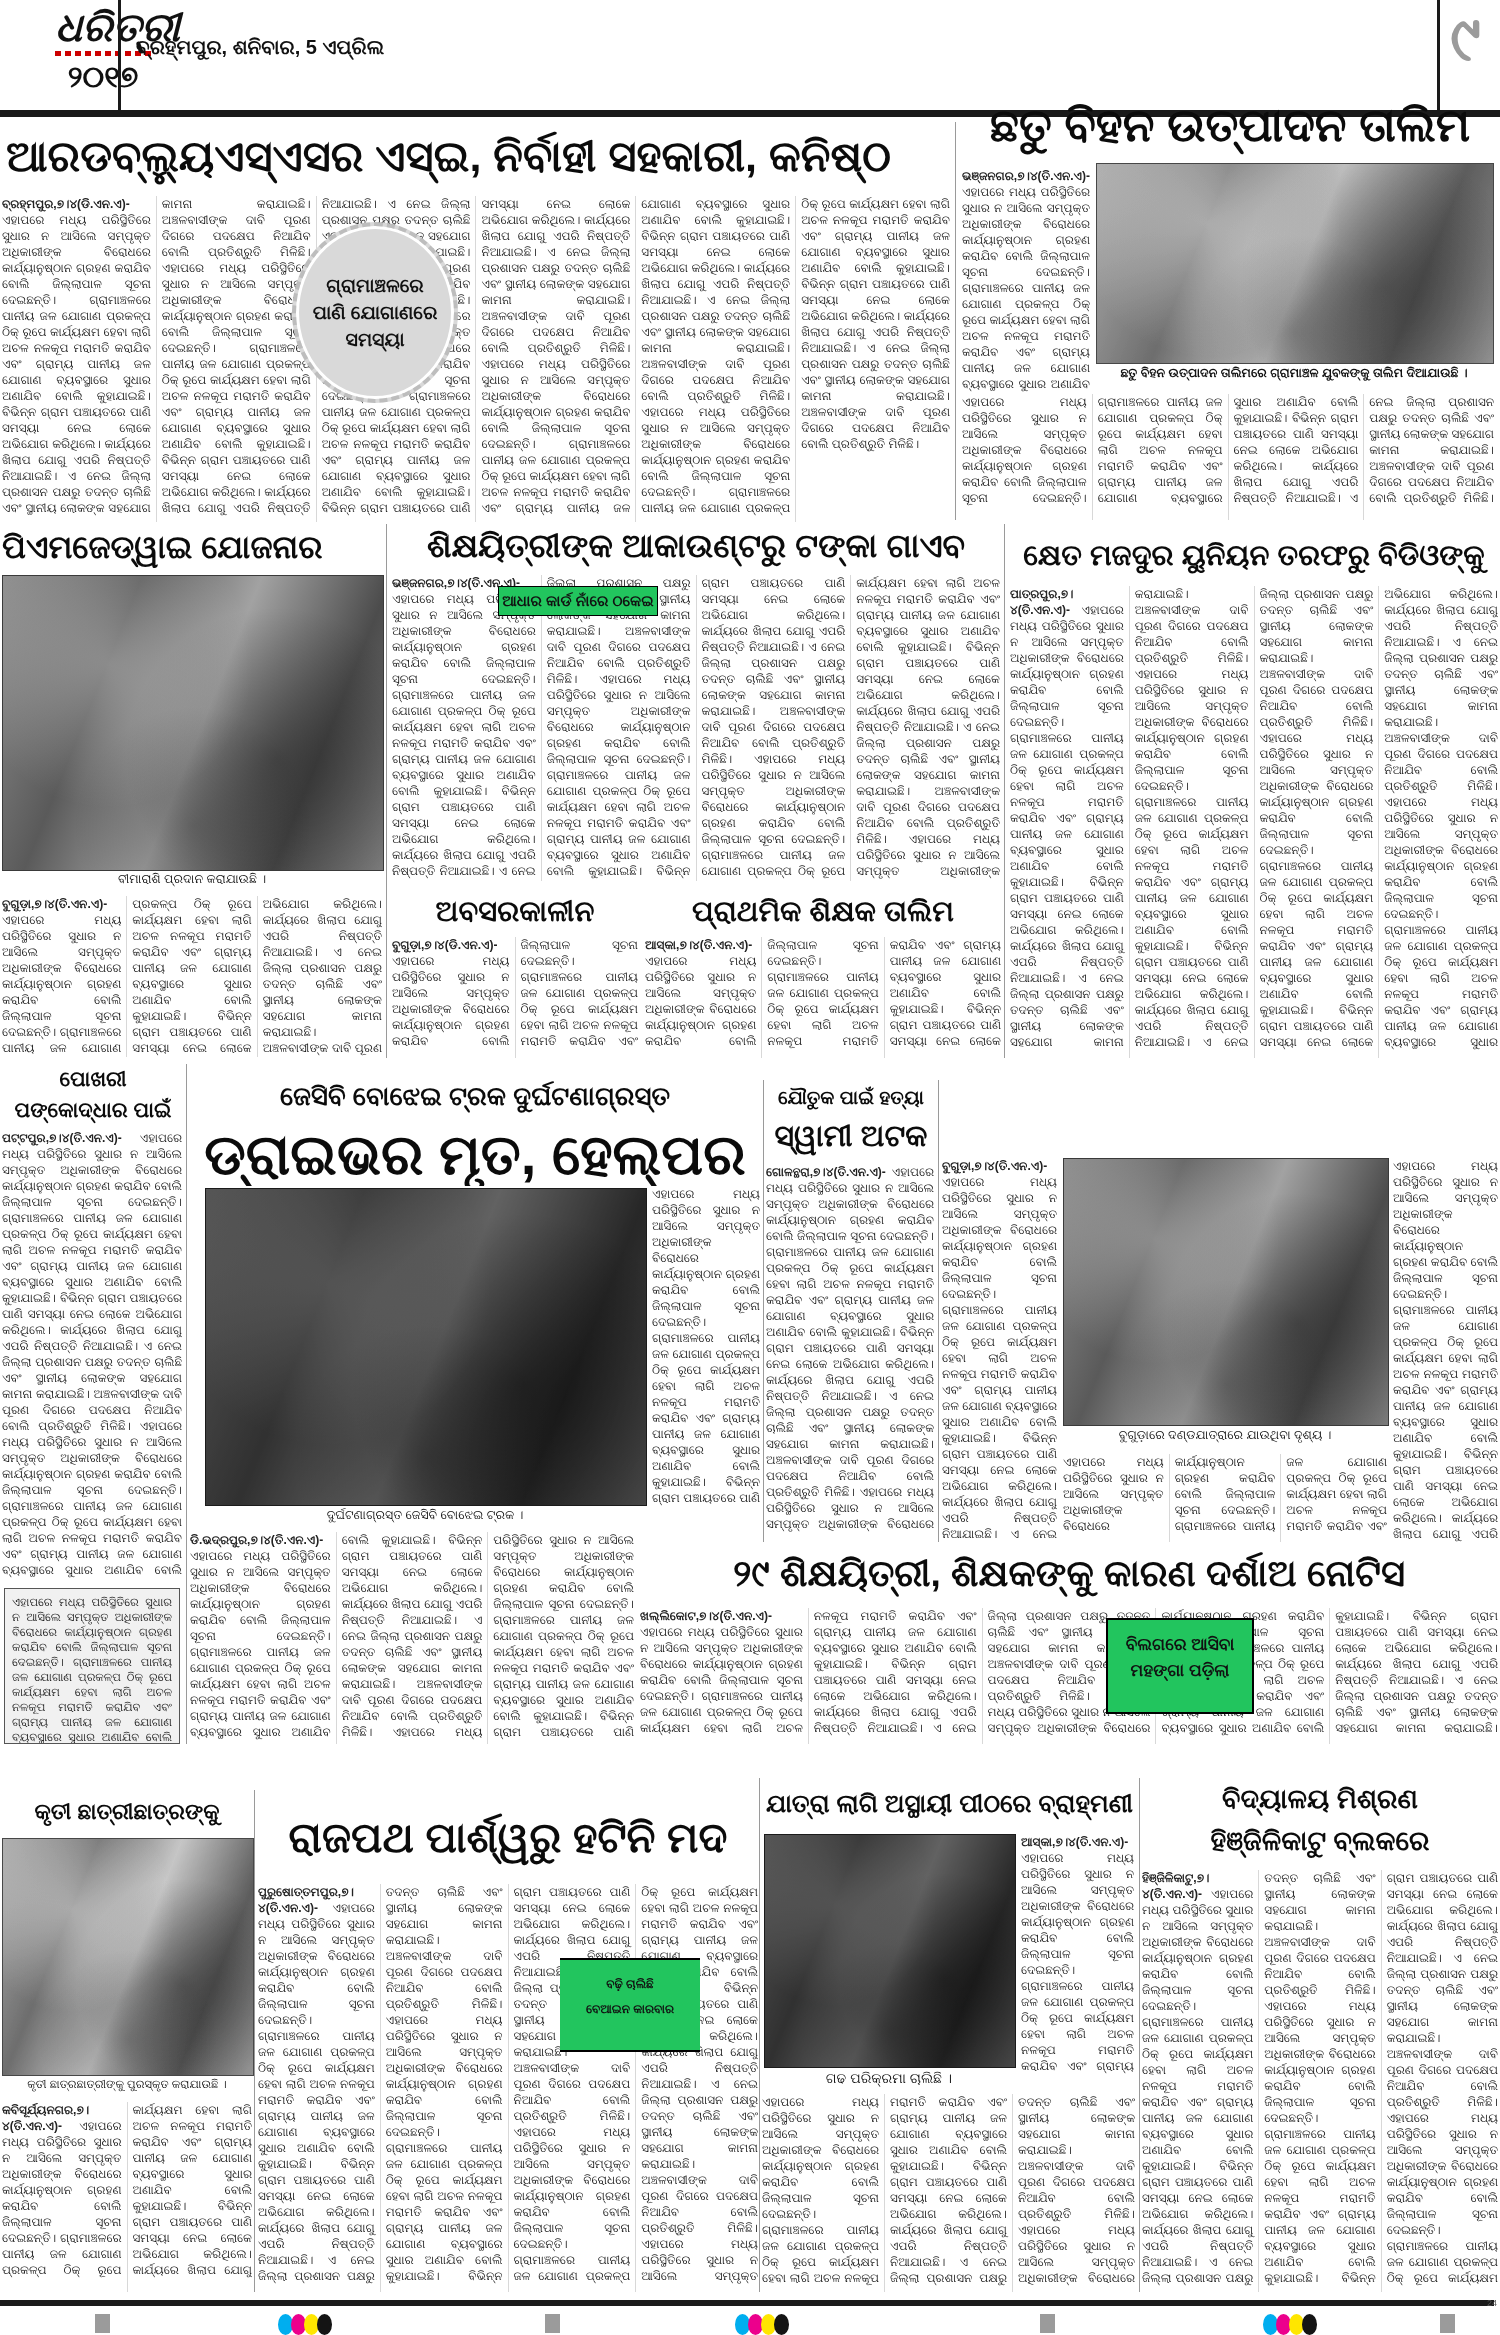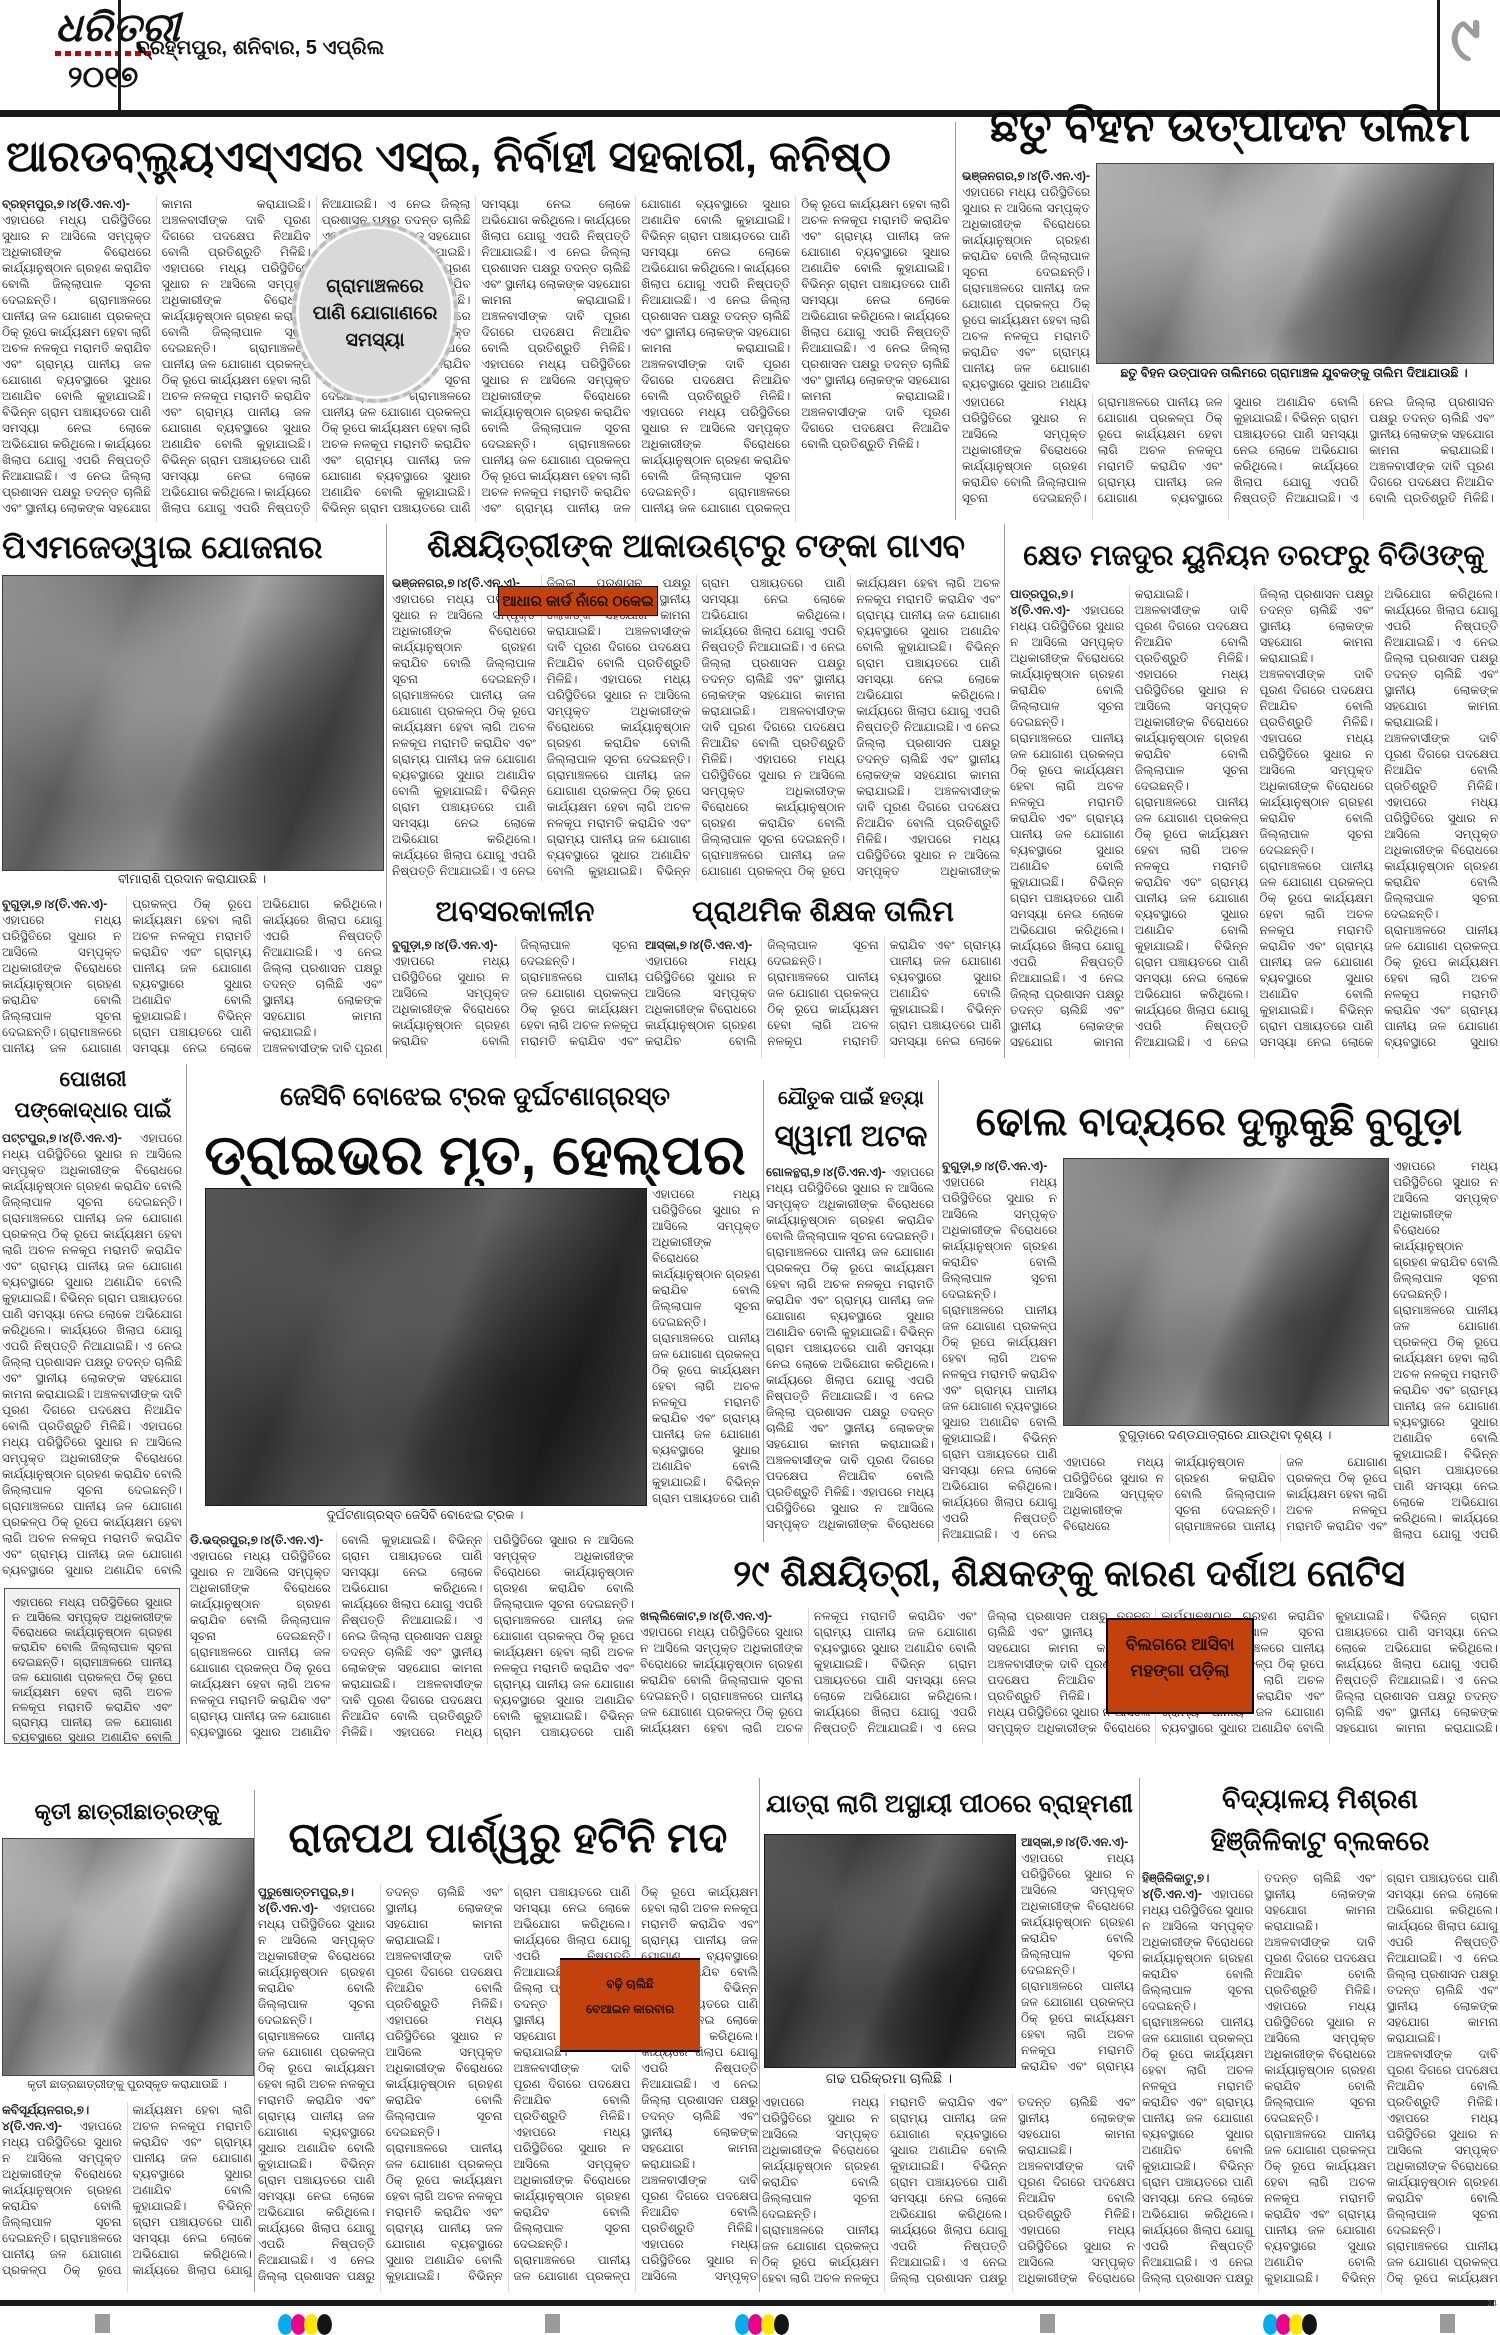--- a/index.html
+++ b/index.html
@@ -15,21 +15,21 @@
            overflow:hidden;color:#111;}
   .photo{position:absolute;border:1px solid #3a3a3a;
      background:
        radial-gradient(circle at 28% 30%, rgba(255,255,255,.30), transparent 42%),
        radial-gradient(circle at 72% 62%, rgba(0,0,0,.35), transparent 46%),
        radial-gradient(circle at 50% 85%, rgba(0,0,0,.25), transparent 38%),
        linear-gradient(112deg,#8f8f8f,#5a5a5a 28%,#a2a2a2 52%,#4c4c4c 78%,#7a7a7a);}
   .photo.dark{filter:brightness(.62) contrast(1.1);}
   .photo.light{filter:brightness(1.22);}
   .vrule{position:absolute;width:1px;background:#9a9a9a;}
-  .boxed{position:absolute;background:#c2410c;border:2px solid #000;overflow:hidden;
+  .boxed{position:absolute;background:#22c55e;border:2px solid #000;overflow:hidden;
          font-weight:bold;text-align:center;}
   .callout{position:absolute;border-radius:50%;background:#d9d9d9;border:4px dashed #bdbdbd;
            box-shadow:0 0 0 3px #fff inset;display:flex;flex-direction:column;
            justify-content:center;align-items:center;font-weight:bold;font-size:19px;
            line-height:27px;text-align:center;color:#111;}
   .masthead-title{font-weight:bold;font-size:40px;line-height:42px;font-style:italic;}
   .red-dashes{height:5px;background:repeating-linear-gradient(90deg,#cc0000 0 6px,#ffffff 6px 10px);}
   .pageno{color:#9b9b9b;font-weight:bold;font-size:62px;line-height:70px;}
   .thickrule{position:absolute;background:#1a1a1a;}
   .reg-sq{display:inline-block;width:15px;height:19px;background:#9b9b9b;}
@@ -136,21 +136,20 @@
 
   <div class="vrule" style="left:763px;top:1080px;height:462px;"></div>
   <div class="hl" style="left:766px;top:1082px;width:170px;height:32px;font-size:19px;line-height:32px;">ଯୌତୁକ ପାଇଁ ହତ୍ୟା ଘଟଣା</div>
   <div class="hl" style="left:766px;top:1114px;width:170px;height:44px;font-size:30px;line-height:44px;">ସ୍ୱାମୀ ଅଟକ</div>
   <div class="body-block" style="left:766px;top:1164px;width:168px;height:378px;column-count:1;">
     <b>ଗୋଳନ୍ଥରା,୭।୪(ତି.ଏନ.ଏ)-</b>
     <span>ଏହାପରେ ମଧ୍ୟ ପରିସ୍ଥିତିରେ ସୁଧାର ନ ଆସିଲେ ସମ୍ପୃକ୍ତ ଅଧିକାରୀଙ୍କ ବିରୋଧରେ କାର୍ଯ୍ୟାନୁଷ୍ଠାନ ଗ୍ରହଣ କରାଯିବ ବୋଲି ଜିଲ୍ଲାପାଳ ସୂଚନା ଦେଇଛନ୍ତି। ଗ୍ରାମାଞ୍ଚଳରେ ପାନୀୟ ଜଳ ଯୋଗାଣ ପ୍ରକଳ୍ପ ଠିକ୍ ରୂପେ କାର୍ଯ୍ୟକ୍ଷମ ହେବା ଲାଗି ଅଚଳ ନଳକୂପ ମରାମତି କରାଯିବ ଏବଂ ଗ୍ରାମ୍ୟ ପାନୀୟ ଜଳ ଯୋଗାଣ ବ୍ୟବସ୍ଥାରେ ସୁଧାର ଅଣାଯିବ ବୋଲି କୁହାଯାଇଛି। ବିଭିନ୍ନ ଗ୍ରାମ ପଞ୍ଚାୟତରେ ପାଣି ସମସ୍ୟା ନେଇ ଲୋକେ ଅଭିଯୋଗ କରିଥିଲେ। କାର୍ଯ୍ୟରେ ଖିଲାପ ଯୋଗୁ ଏପରି ନିଷ୍ପତ୍ତି ନିଆଯାଇଛି। ଏ ନେଇ ଜିଲ୍ଲା ପ୍ରଶାସନ ପକ୍ଷରୁ ତଦନ୍ତ ଚାଲିଛି ଏବଂ ସ୍ଥାନୀୟ ଲୋକଙ୍କ ସହଯୋଗ କାମନା କରାଯାଇଛି। ଅଞ୍ଚଳବାସୀଙ୍କ ଦାବି ପୂରଣ ଦିଗରେ ପଦକ୍ଷେପ ନିଆଯିବ ବୋଲି ପ୍ରତିଶ୍ରୁତି ମିଳିଛି। ଏହାପରେ ମଧ୍ୟ ପରିସ୍ଥିତିରେ ସୁଧାର ନ ଆସିଲେ ସମ୍ପୃକ୍ତ ଅଧିକାରୀଙ୍କ ବିରୋଧରେ କାର୍ଯ୍ୟାନୁଷ୍ଠାନ ଗ୍ରହଣ କରାଯିବ ବୋଲି ଜିଲ୍ଲାପାଳ ସୂଚନା ଦେଇଛନ୍ତି। ଗ୍ରାମାଞ୍ଚଳରେ ପାନୀୟ ଜଳ ଯୋଗାଣ ପ୍ରକଳ୍ପ ଠିକ୍ ରୂପେ କାର୍ଯ୍ୟକ୍ଷମ ହେବା ଲାଗି ଅଚଳ ନଳକୂପ ମରାମତି କରାଯିବ ଏବଂ ଗ୍ରାମ୍ୟ ପାନୀୟ ଜଳ ଯୋଗାଣ ବ୍ୟବସ୍ଥାରେ ସୁଧାର ଅଣାଯିବ ବୋଲି କୁହାଯାଇଛି। ବିଭିନ୍ନ ଗ୍ରାମ ପଞ୍ଚାୟତରେ ପାଣି ସମସ୍ୟା ନେଇ ଲୋକେ ଅଭିଯୋଗ କରିଥିଲେ। କାର୍ଯ୍ୟରେ ଖିଲାପ ଯୋଗୁ ଏପରି ନିଷ୍ପତ୍ତି ନିଆଯାଇଛି। ଏ ନେଇ ଜିଲ୍ଲା ପ୍ରଶାସନ ପକ୍ଷରୁ ତଦନ୍ତ ଚାଲିଛି ଏବଂ ସ୍ଥାନୀୟ ଲୋକଙ୍କ ସହଯୋଗ କାମନା କରାଯାଇଛି। ଅଞ୍ଚଳବାସୀଙ୍କ ଦାବି ପୂରଣ ଦିଗରେ ପଦକ୍ଷେପ ନିଆଯିବ ବୋଲି ପ୍ରତିଶ୍ରୁତି ମିଳିଛି।</span>
   </div>
 
   <div class="vrule" style="left:938px;top:1080px;height:462px;"></div>
-  <div class="hl" style="left:940px;top:1090px;width:558px;height:62px;font-size:40px;line-height:62px;">ଢୋଲ ବାଦ୍ୟରେ ଦୁଲୁକୁଛି ବୁଗୁଡ଼ା</div>
   <div class="body-block" style="left:942px;top:1158px;width:115px;height:384px;column-count:1;">
     <b>ବୁଗୁଡ଼ା,୭।୪(ତି.ଏନ.ଏ)-</b>
     <span>ଏହାପରେ ମଧ୍ୟ ପରିସ୍ଥିତିରେ ସୁଧାର ନ ଆସିଲେ ସମ୍ପୃକ୍ତ ଅଧିକାରୀଙ୍କ ବିରୋଧରେ କାର୍ଯ୍ୟାନୁଷ୍ଠାନ ଗ୍ରହଣ କରାଯିବ ବୋଲି ଜିଲ୍ଲାପାଳ ସୂଚନା ଦେଇଛନ୍ତି। ଗ୍ରାମାଞ୍ଚଳରେ ପାନୀୟ ଜଳ ଯୋଗାଣ ପ୍ରକଳ୍ପ ଠିକ୍ ରୂପେ କାର୍ଯ୍ୟକ୍ଷମ ହେବା ଲାଗି ଅଚଳ ନଳକୂପ ମରାମତି କରାଯିବ ଏବଂ ଗ୍ରାମ୍ୟ ପାନୀୟ ଜଳ ଯୋଗାଣ ବ୍ୟବସ୍ଥାରେ ସୁଧାର ଅଣାଯିବ ବୋଲି କୁହାଯାଇଛି। ବିଭିନ୍ନ ଗ୍ରାମ ପଞ୍ଚାୟତରେ ପାଣି ସମସ୍ୟା ନେଇ ଲୋକେ ଅଭିଯୋଗ କରିଥିଲେ। କାର୍ଯ୍ୟରେ ଖିଲାପ ଯୋଗୁ ଏପରି ନିଷ୍ପତ୍ତି ନିଆଯାଇଛି। ଏ ନେଇ ଜିଲ୍ଲା ପ୍ରଶାସନ ପକ୍ଷରୁ ତଦନ୍ତ ଚାଲିଛି ଏବଂ ସ୍ଥାନୀୟ ଲୋକଙ୍କ ସହଯୋଗ କାମନା କରାଯାଇଛି। ଅଞ୍ଚଳବାସୀଙ୍କ ଦାବି ପୂରଣ ଦିଗରେ ପଦକ୍ଷେପ ନିଆଯିବ ବୋଲି ପ୍ରତିଶ୍ରୁତି ମିଳିଛି। ଏହାପରେ ମଧ୍ୟ ପରିସ୍ଥିତିରେ ସୁଧାର ନ ଆସିଲେ ସମ୍ପୃକ୍ତ ଅଧିକାରୀଙ୍କ ବିରୋଧରେ କାର୍ଯ୍ୟାନୁଷ୍ଠାନ ଗ୍ରହଣ କରାଯିବ ବୋଲି ଜିଲ୍ଲାପାଳ ସୂଚନା ଦେଇଛନ୍ତି। ଗ୍ରାମାଞ୍ଚଳରେ ପାନୀୟ ଜଳ ଯୋଗାଣ ପ୍ରକଳ୍ପ ଠିକ୍ ରୂପେ କାର୍ଯ୍ୟକ୍ଷମ ହେବା ଲାଗି ଅଚଳ ନଳକୂପ ମରାମତି କରାଯିବ ଏବଂ ଗ୍ରାମ୍ୟ ପାନୀୟ ଜଳ ଯୋଗାଣ ବ୍ୟବସ୍ଥାରେ ସୁଧାର ଅଣାଯିବ ବୋଲି କୁହାଯାଇଛି। ବିଭିନ୍ନ ଗ୍ରାମ ପଞ୍ଚାୟତରେ ପାଣି ସମସ୍ୟା ନେଇ ଲୋକେ ଅଭିଯୋଗ କରିଥିଲେ। କାର୍ଯ୍ୟରେ ଖିଲାପ ଯୋଗୁ ଏପରି ନିଷ୍ପତ୍ତି ନିଆଯାଇଛି। ଏ ନେଇ ଜିଲ୍ଲା ପ୍ରଶାସନ ପକ୍ଷରୁ ତଦନ୍ତ ଚାଲିଛି ଏବଂ ସ୍ଥାନୀୟ ଲୋକଙ୍କ ସହଯୋଗ କାମନା କରାଯାଇଛି। ଅଞ୍ଚଳବାସୀଙ୍କ ଦାବି ପୂରଣ ଦିଗରେ ପଦକ୍ଷେପ ନିଆଯିବ ବୋଲି ପ୍ରତିଶ୍ରୁତି ମିଳିଛି।</span>
   </div>
   <div class="photo" style="left:1063px;top:1158px;width:324px;height:266px;"></div>
   <div class="caption" style="left:1063px;top:1428px;width:324px;height:20px;font-weight:normal;">ବୁଗୁଡ଼ାରେ ଦଣ୍ଡଯାତ୍ରାରେ ଯାଉଥିବା ଦୃଶ୍ୟ ।</div>
   <div class="body-block" style="left:1063px;top:1454px;width:324px;height:88px;column-count:3;">
     <span>ଏହାପରେ ମଧ୍ୟ ପରିସ୍ଥିତିରେ ସୁଧାର ନ ଆସିଲେ ସମ୍ପୃକ୍ତ ଅଧିକାରୀଙ୍କ ବିରୋଧରେ କାର୍ଯ୍ୟାନୁଷ୍ଠାନ ଗ୍ରହଣ କରାଯିବ ବୋଲି ଜିଲ୍ଲାପାଳ ସୂଚନା ଦେଇଛନ୍ତି। ଗ୍ରାମାଞ୍ଚଳରେ ପାନୀୟ ଜଳ ଯୋଗାଣ ପ୍ରକଳ୍ପ ଠିକ୍ ରୂପେ କାର୍ଯ୍ୟକ୍ଷମ ହେବା ଲାଗି ଅଚଳ ନଳକୂପ ମରାମତି କରାଯିବ ଏବଂ ଗ୍ରାମ୍ୟ ପାନୀୟ ଜଳ ଯୋଗାଣ ବ୍ୟବସ୍ଥାରେ ସୁଧାର ଅଣାଯିବ ବୋଲି କୁହାଯାଇଛି। ବିଭିନ୍ନ ଗ୍ରାମ ପଞ୍ଚାୟତରେ ପାଣି ସମସ୍ୟା ନେଇ ଲୋକେ ଅଭିଯୋଗ କରିଥିଲେ। କାର୍ଯ୍ୟରେ ଖିଲାପ ଯୋଗୁ ଏପରି ନିଷ୍ପତ୍ତି ନିଆଯାଇଛି। ଏ ନେଇ ଜିଲ୍ଲା ପ୍ରଶାସନ ପକ୍ଷରୁ ତଦନ୍ତ ଚାଲିଛି ଏବଂ ସ୍ଥାନୀୟ ଲୋକଙ୍କ ସହଯୋଗ କାମନା କରାଯାଇଛି। ଅଞ୍ଚଳବାସୀଙ୍କ ଦାବି ପୂରଣ ଦିଗରେ ପଦକ୍ଷେପ ନିଆଯିବ ବୋଲି ପ୍ରତିଶ୍ରୁତି ମିଳିଛି।</span>
   </div>
   <div class="body-block" style="left:1393px;top:1158px;width:105px;height:384px;column-count:1;">

